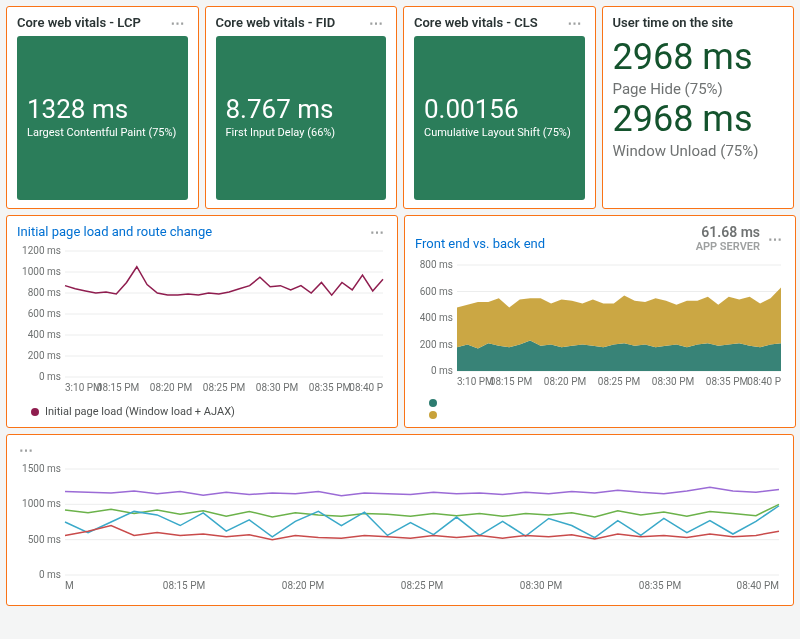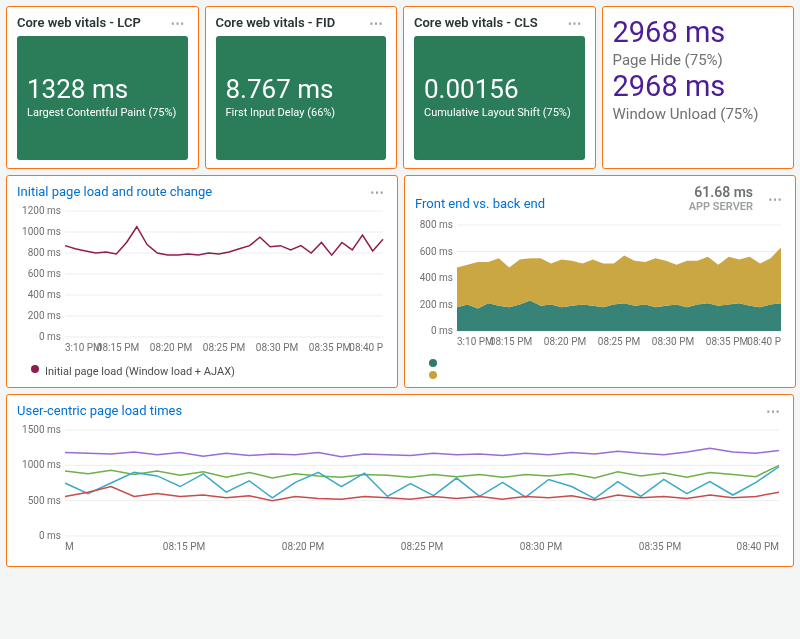--- a/index.html
+++ b/index.html
@@ -34,36 +34,36 @@
     font-size: 14px;
     letter-spacing: 1px;
     line-height: 1;
     padding: 0 2px;
   }
   .tile {
     background: #2b7d5a;
     color: #ffffff;
     border-radius: 3px;
     padding: 8px 10px 12px 10px;
-    height: 124px;
+    height: 164px;
     display: flex;
     flex-direction: column;
     justify-content: center;
   }
   .tile-value {
     font-size: 26px;
     font-weight: 400;
     margin-bottom: 2px;
   }
   .tile-sub {
     font-size: 11px;
   }
   .user-time .big {
-    font-size: 29px;
-    color: #4c1d95;
+    font-size: 36px;
+    color: #14532d;
     font-weight: 400;
   }
   .user-time .sub {
     font-size: 15px;
     color: #6f7272;
     margin-top: 2px;
   }
   .chart-title {
     color: #0070d2;
     font-size: 13px;
@@ -74,21 +74,21 @@
     fill: #6f7272;
   }
   .legend {
     font-size: 11px;
     color: #4b4e4e;
     display: flex;
     flex-direction: column;
     gap: 4px;
     margin-top: 6px;
   }
-  .legend-row { display: flex; align-items: flex-start; gap: 6px; padding-left: 14px; }
+  .legend-row { display: flex; align-items: center; gap: 6px; padding-left: 14px; }
   .dot { width: 8px; height: 8px; border-radius: 50%; display: inline-block; }
   .app-server-block {
     text-align: right;
     font-size: 11px;
     color: #9ea0a0;
   }
   .app-server-block .val {
     font-size: 14px;
     color: #6f7272;
   }
@@ -121,20 +121,23 @@
     <div class="card-header">
       <span>Core web vitals - CLS</span>
       <span class="more">⋯</span>
     </div>
     <div class="tile">
       <div class="tile-value">0.00156</div>
       <div class="tile-sub">Cumulative Layout Shift (75%)</div>
     </div>
   </div>
   <div class="card user-time" style="flex:1">
+    <div class="card-header">
+      <span>User time on the site</span>
+    </div>
     <div class="big">2968 ms</div>
     <div class="sub">Page Hide (75%)</div>
     <div class="big">2968 ms</div>
     <div class="sub">Window Unload (75%)</div>
   </div>
 </div>
 
 <div class="row" style="margin-top:6px">
   <div class="card" style="flex:1">
     <div class="card-header">
@@ -170,21 +173,21 @@
     <div class="legend">
       <div class="legend-row">
         <span class="dot" style="background:#8f1d4f"></span>
         <span>Initial page load (Window load + AJAX)</span>
       </div>
     </div>
   </div>
   <div class="card" style="flex:1">
     <div class="card-header" style="align-items:flex-start">
       <span class="chart-title" style="margin-top:12px">Front end vs. back end</span>
-      <div style="display:flex;align-items:center;gap:13px">
+      <div style="display:flex;align-items:center;gap:6px">
         <div class="app-server-block">
           <div class="val">61.68 ms</div>
           <div>APP SERVER</div>
         </div>
         <span class="more">⋯</span>
       </div>
     </div>
     <svg id="chart-frontback" width="370" height="130">
         <g>
           <line x1="42" y1="112" x2="366" y2="112" stroke="#eceded" stroke-width="1"></line>
@@ -214,21 +217,20 @@
       </div>
       <div class="legend-row">
         <span class="dot" style="background:#c8a23a"></span>
       </div>
     </div>
   </div>
 </div>
 
 <div class="card" style="margin-top:6px">
   <div class="card-header">
-    <span class="chart-title">User-centric page load times</span>
     <span class="more">⋯</span>
   </div>
   <svg id="chart-usercentric" width="768" height="130">
       <g>
         <line x1="48" y1="112" x2="762" y2="112" stroke="#eceded" stroke-width="1"></line>
         <text x="44" y="115" text-anchor="end" class="axis-label">0 ms</text>
         <line x1="48" y1="76.66666666666667" x2="762" y2="76.66666666666667" stroke="#eceded" stroke-width="1"></line>
         <text x="44" y="79.66666666666667" text-anchor="end" class="axis-label">500 ms</text>
         <line x1="48" y1="41.33333333333334" x2="762" y2="41.33333333333334" stroke="#eceded" stroke-width="1"></line>
         <text x="44" y="44.33333333333334" text-anchor="end" class="axis-label">1000 ms</text>

